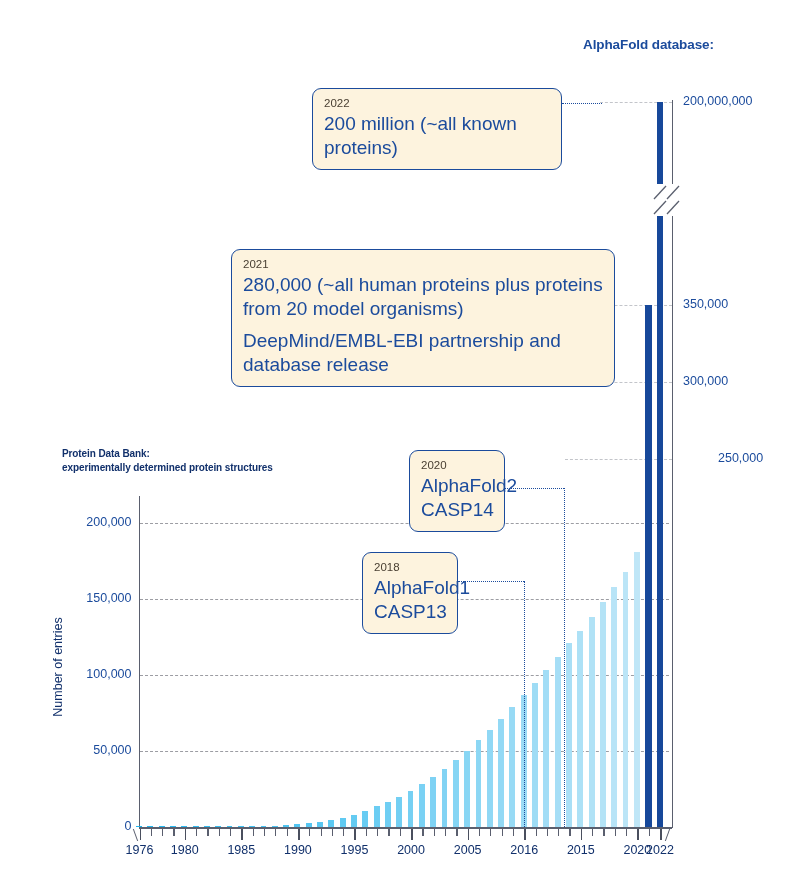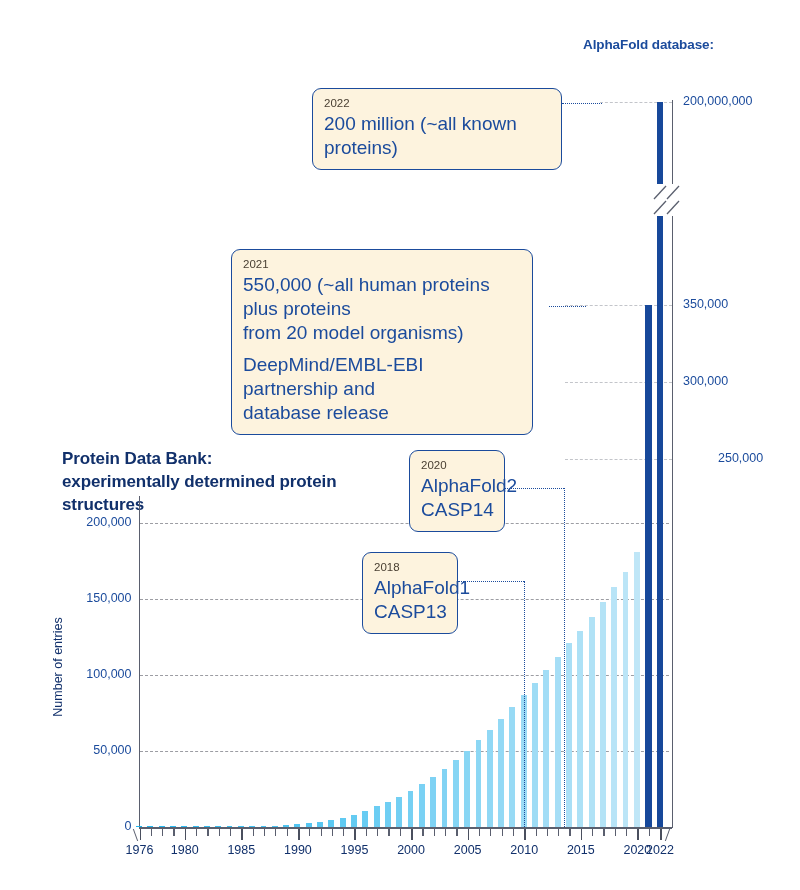--- a/index.html
+++ b/index.html
@@ -15,21 +15,21 @@
   .abs{position:absolute;}
 
   
   .af-title{
     left:583px;top:36px;width:215px;
     font-size:13.5px;font-weight:bold;line-height:1.33;
     color:#1b4b9c;letter-spacing:-0.1px;
   }
   .pdb-title{
     left:62px;top:447px;width:330px;
-    font-size:17px;font-weight:bold;line-height:1.36;
+    font-size:10px;font-weight:bold;line-height:1.36;
     color:#11306b;letter-spacing:-0.1px;
   }
   .ylabel{
     left:-22px;top:660px;width:160px;
     transform:rotate(-90deg);transform-origin:center center;
     text-align:center;font-size:12.5px;color:#11306b;
   }
 
   
   .axis-line{background:#5a5f6e;}
@@ -175,21 +175,21 @@
       <div class="abs" style="left: 659px; top: 829px; width: 8px; height: 12px; border-right: 1.4px solid rgb(90, 95, 110); transform: skewX(-20deg);"></div>
     </div>
   <div id="xlab-layer">
       <div class="abs xtick-label" style="left: 117.5px; top: 843px; width: 44px;">1976</div>
       <div class="abs xtick-label" style="left: 162.761px; top: 843px; width: 44px;">1980</div>
       <div class="abs xtick-label" style="left: 219.337px; top: 843px; width: 44px;">1985</div>
       <div class="abs xtick-label" style="left: 275.913px; top: 843px; width: 44px;">1990</div>
       <div class="abs xtick-label" style="left: 332.489px; top: 843px; width: 44px;">1995</div>
       <div class="abs xtick-label" style="left: 389.065px; top: 843px; width: 44px;">2000</div>
       <div class="abs xtick-label" style="left: 445.641px; top: 843px; width: 44px;">2005</div>
-      <div class="abs xtick-label" style="left: 502.217px; top: 843px; width: 44px;">2010</div>
+      <div class="abs xtick-label" style="left: 502.217px; top: 843px; width: 44px;">2016</div>
       <div class="abs xtick-label" style="left: 558.793px; top: 843px; width: 44px;">2015</div>
       <div class="abs xtick-label" style="left: 615.37px; top: 843px; width: 44px;">2020</div>
       <div class="abs xtick-label" style="left: 638px; top: 843px; width: 44px;">2022</div>
     </div>
   <div id="pdb-bars">
       <div class="bar" style="left: -2.94196px; height: 0.8px; width: 5.88391px; background: rgb(31, 182, 239);"></div>
       <div class="bar" style="left: 8.37326px; height: 0.8px; width: 5.88391px; background: rgb(35, 183, 239);"></div>
       <div class="bar" style="left: 19.6885px; height: 0.8px; width: 5.88391px; background: rgb(38, 184, 239);"></div>
       <div class="bar" style="left: 31.0037px; height: 0.8px; width: 5.88391px; background: rgb(42, 185, 240);"></div>
       <div class="bar" style="left: 42.3189px; height: 0.8px; width: 5.88391px; background: rgb(46, 186, 240);"></div>
@@ -257,23 +257,23 @@
       <div class="abs" style="left: 564px; top: 488px; width: 0px; height: 339px; border-left: 1.5px dotted rgb(27, 75, 156);"></div>
       <div class="abs" style="left: 458px; top: 581px; width: 66px; height: 0px; border-top: 1.5px dotted rgb(27, 75, 156);"></div>
       <div class="abs" style="left: 524px; top: 581px; width: 0px; height: 246px; border-left: 1.5px dotted rgb(27, 75, 156);"></div>
     </div>
 
   <div class="callout" id="c2022" style="left:312px;top:88px;width:250px;">
     <div class="yr">2022</div>
     <div class="ln">200 million (~all known proteins)</div>
   </div>
 
-  <div class="callout" id="c2021" style="left:231px;top:249px;width:302px;">
+  <div class="callout" id="c2021" style="left:231px;top:249px;width:384px;">
     <div class="yr">2021</div>
-    <div class="ln">550,000 (~all human proteins plus proteins</div>
+    <div class="ln">280,000 (~all human proteins plus proteins</div>
     <div class="ln">from 20 model organisms)</div>
     <div class="ln gap">DeepMind/EMBL-EBI partnership and</div>
     <div class="ln">database release</div>
   </div>
 
   <div class="callout" id="c2020" style="left:409px;top:450px;width:96px;">
     <div class="yr">2020</div>
     <div class="ln">AlphaFold2</div>
     <div class="ln">CASP14</div>
   </div>

